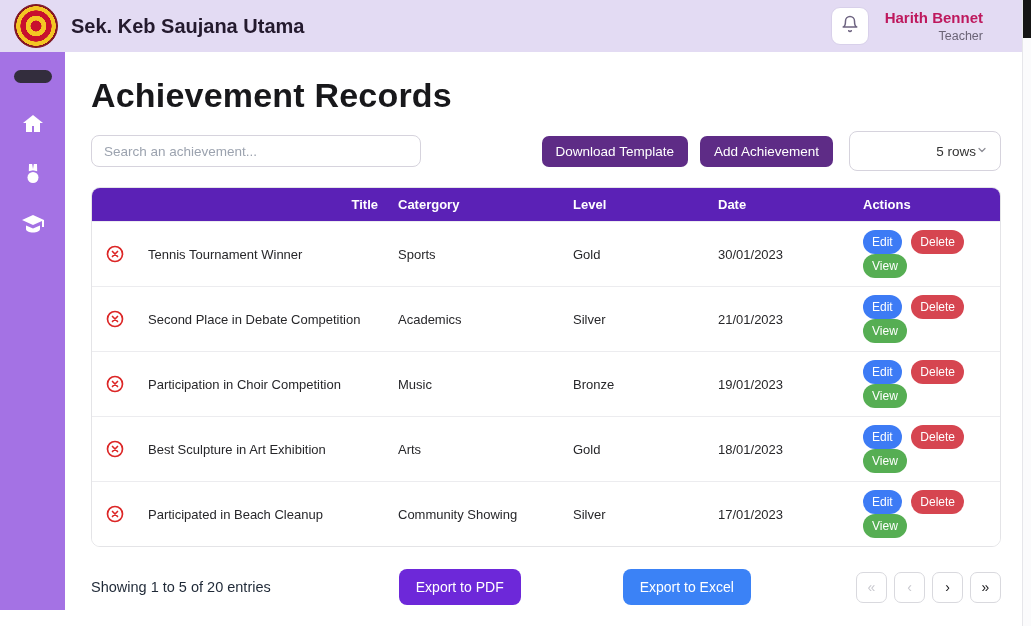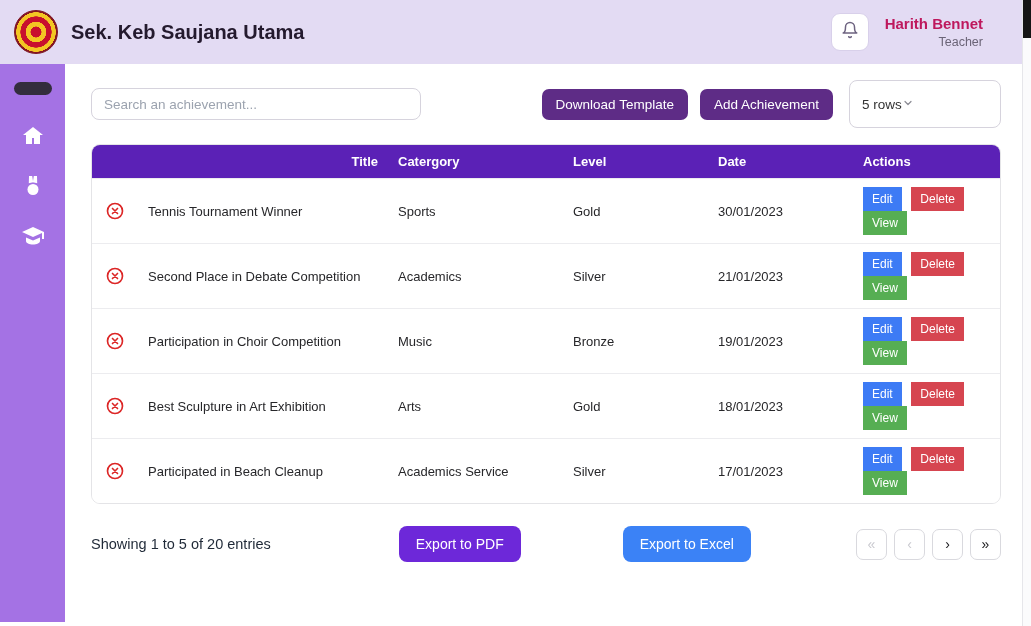--- a/index.html
+++ b/index.html
@@ -7,21 +7,21 @@
   body {
     width: 1031px; height: 626px;
     font-family: "Liberation Sans", sans-serif;
     background: #ffffff;
     overflow: hidden;
     position: relative;
   }
 
   
   .header {
-    height: 64px;
+    height: 52px;
     background: #e3dbf3;
     display: flex;
     align-items: center;
     padding: 0 48px 0 14px;
   }
   .logo {
     width: 44px; height: 44px; border-radius: 50%;
     background: radial-gradient(circle,
       #c8102e 0 18%, #f3c623 19% 34%, #c8102e 35% 52%,
       #f3c623 53% 66%, #8a1420 67% 78%, #f7f3e8 79% 100%);
@@ -90,24 +90,24 @@
     border: none; color: #ffffff;
     border-radius: 7px; font-size: 13.5px;
     padding: 8px 14px; cursor: pointer;
     font-family: "Liberation Sans", sans-serif;
     white-space: nowrap;
   }
   .btn-purple { background: #5e2c86; }
   .controls .btn { margin-left: 12px; }
   .controls .btn:first-of-type { margin-left: auto; }
   .rows-select {
-    width: 152px; height: 48px;
+    width: 152px; height: 40px;
     border: 1px solid #d6d3dd; border-radius: 8px;
     background: #ffffff;
-    display: flex; align-items: center; justify-content: flex-start;
+    display: flex; align-items: center; justify-content: flex-end;
     padding: 0 12px; margin-left: 16px;
     font-size: 13.5px; color: #333;
     cursor: pointer;
   }
 
   
   .table-wrap {
     margin-top: 16px;
     border: 1px solid #e4e4e7;
     border-radius: 9px;
@@ -124,21 +124,21 @@
   th.col-cat   { width: 175px; }
   th.col-level { width: 145px; }
   th.col-date  { width: 145px; }
   tbody td {
     padding: 8px 10px; font-size: 13px; color: #27272a;
     border-top: 1px solid #ececef; background: #ffffff;
   }
   td.cell-icon { text-align: center; }
   td.cell-icon svg { display: block; margin: 0 auto; cursor: pointer; }
   .act {
-    color: #ffffff; border: none; border-radius: 0;
+    color: #ffffff; border: none; border-radius: 12px;
     font-size: 12px; padding: 5px 9px; margin-right: 6px;
     cursor: pointer; font-family: "Liberation Sans", sans-serif;
   }
   .act-edit   { background: #3d7bf5; }
   .act-delete { background: #d64550; }
   .act-view   { background: #56ae53; }
 
   
   .footer { display: flex; align-items: center; margin-top: 22px; }
   .showing-text { font-size: 14.5px; color: #1f2937; }
@@ -215,20 +215,21 @@
       <span>
         <svg viewBox="0 0 24 24" fill="#ffffff" width="24" height="24">
           <path d="M12 3 1 8l11 5 9-4.1V15h2V8z"></path>
           <path d="M5 13.4V17c0 2 3.1 3.6 7 3.6s7-1.6 7-3.6v-3.6l-7 3.2z"></path>
         </svg>
       </span>
     </div>
   </div>
 
   <div class="main">
+    <div class="page-title">Achievement Records</div>
 
     <div class="controls">
       <input class="search-input" type="text" placeholder="Search an achievement..." style="">
       <button class="btn btn-purple">Download Template</button>
       <button class="btn btn-purple">Add Achievement</button>
       <div class="rows-select">
         <span>5 rows</span>
         <span>
           <svg width="12" height="12" viewBox="0 0 24 24" fill="none" stroke="#8b8b93" stroke-width="2.4" stroke-linecap="round" stroke-linejoin="round">
             <path d="M6 9l6 6 6-6"></path>
@@ -329,21 +330,21 @@
           <tr>
             <td class="cell-icon">
               <span>
                 <svg width="20" height="20" viewBox="0 0 24 24" fill="none" stroke="#dc2626" stroke-width="2" stroke-linecap="round">
                   <circle cx="12" cy="12" r="9"></circle>
                     <path d="M9 9l6 6M15 9l-6 6"></path>
                 </svg>
               </span>
             </td>
             <td>Participated in Beach Cleanup</td>
-            <td>Academics Service</td>
+            <td>Community Showing</td>
             <td>Silver</td>
             <td>17/01/2023</td>
             <td>
               <button class="act act-edit">Edit</button>
               <button class="act act-delete">Delete</button>
               <button class="act act-view">View</button>
             </td>
           </tr>
         </tbody>
       </table>

